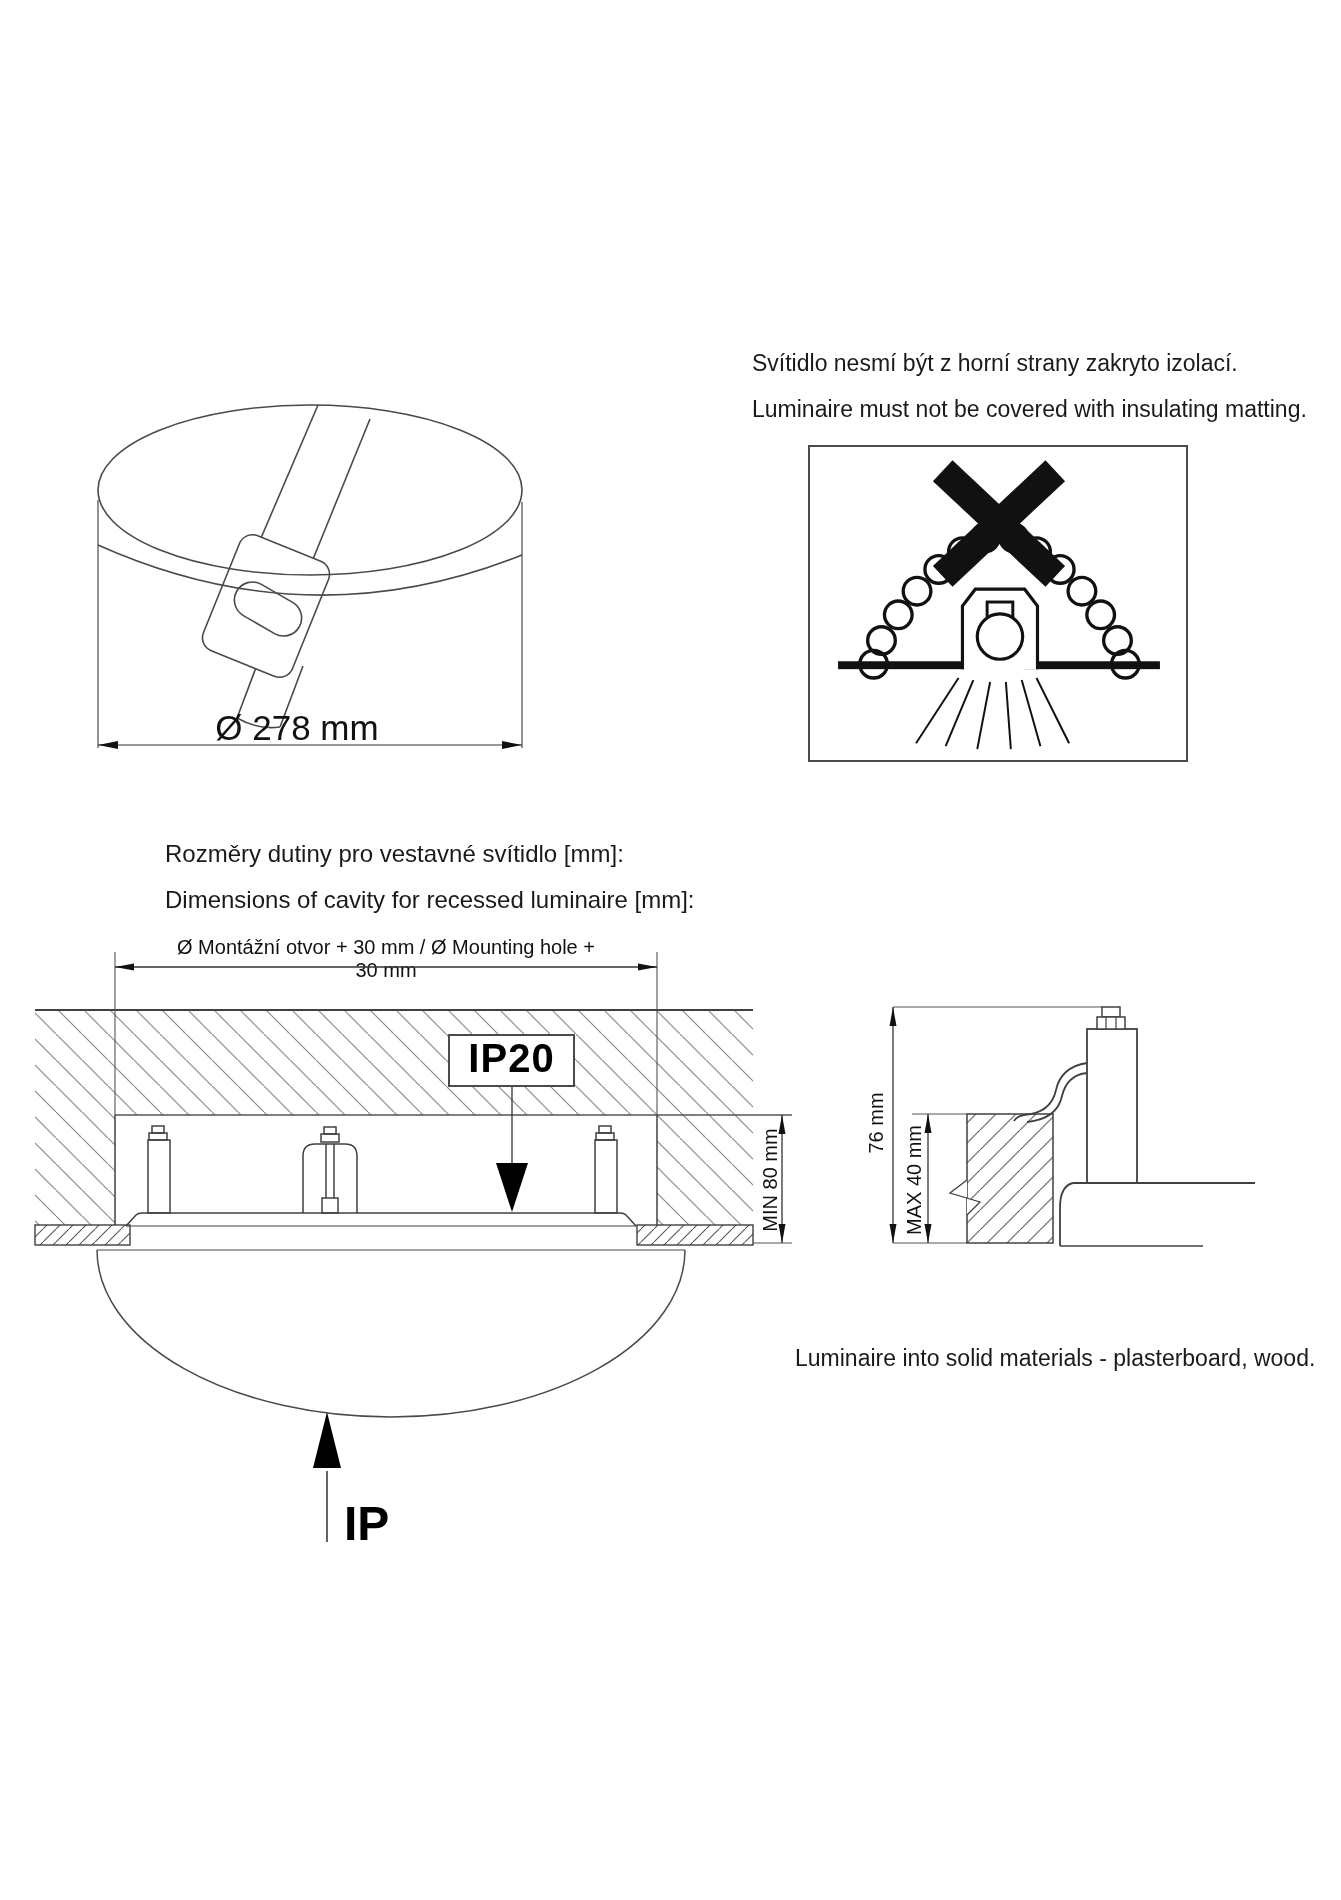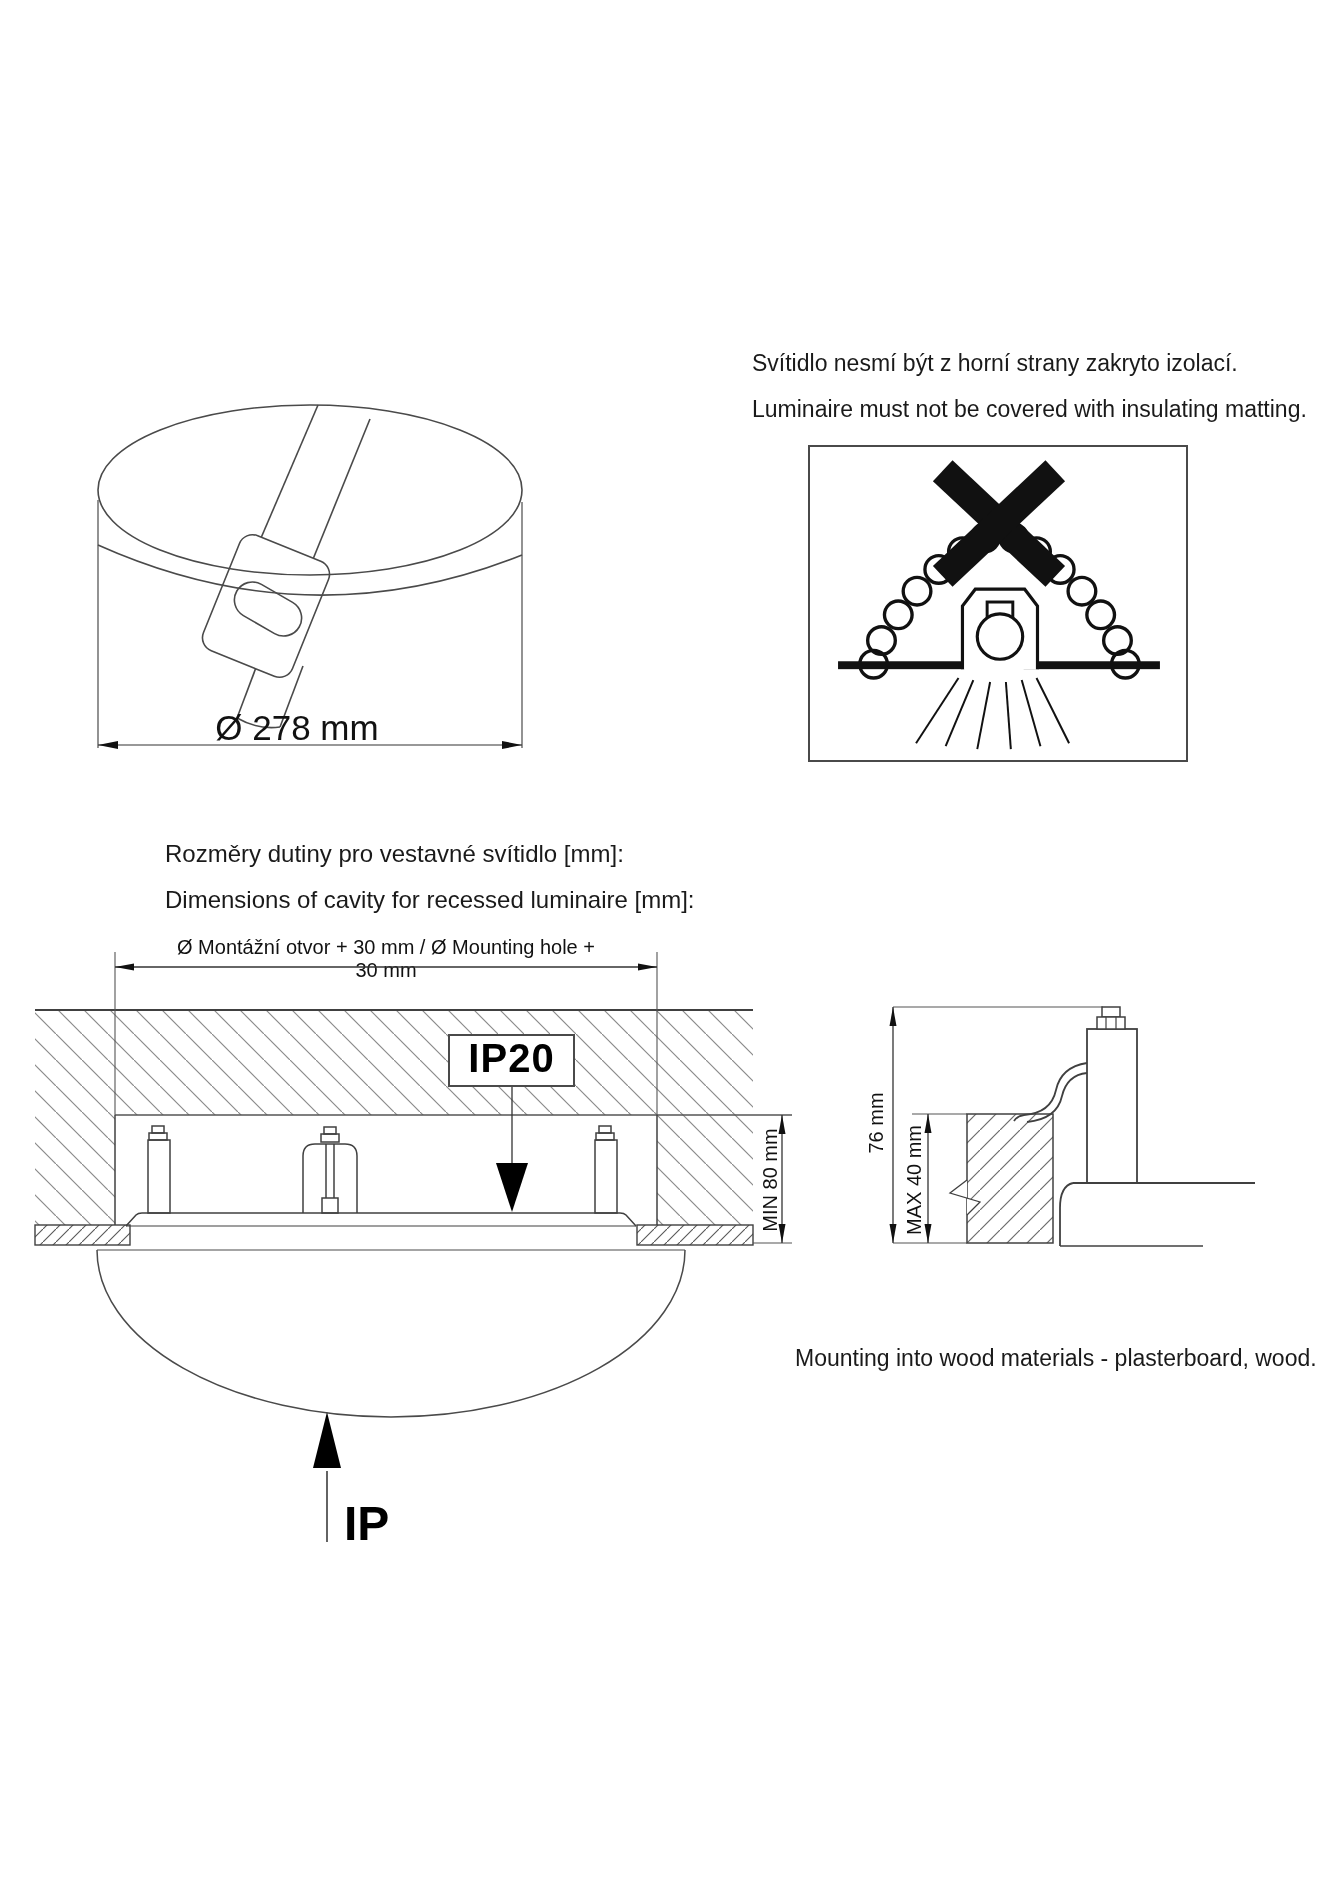--- a/index.html
+++ b/index.html
@@ -242,15 +242,15 @@
     <g stroke="#404040" fill="none">
       <line x1="233" y1="233" x2="415" y2="233" stroke-width="1.8"></line>
       <path d="M233,233 Q220,236 220,258 L220,296" stroke-width="1.8"></path>
       <line x1="220" y1="296" x2="363" y2="296" stroke-width="1.5"></line>
     </g>
   </svg>
 
   <div class="abs dimlabel rot" style="left:831px;top:1112px;width:90px;height:22px;">76 mm</div>
   <div class="abs dimlabel rot" style="left:854px;top:1169px;width:120px;height:22px;">MAX 40 mm</div>
 
-  <div class="abs note" style="left:795px;top:1345px;">Mounting into wood materials - plasterboard, wood.</div>
+  <div class="abs note" style="left:795px;top:1345px;">Luminaire into solid materials - plasterboard, wood.</div>
 
 </div>
 
 </body></html>

